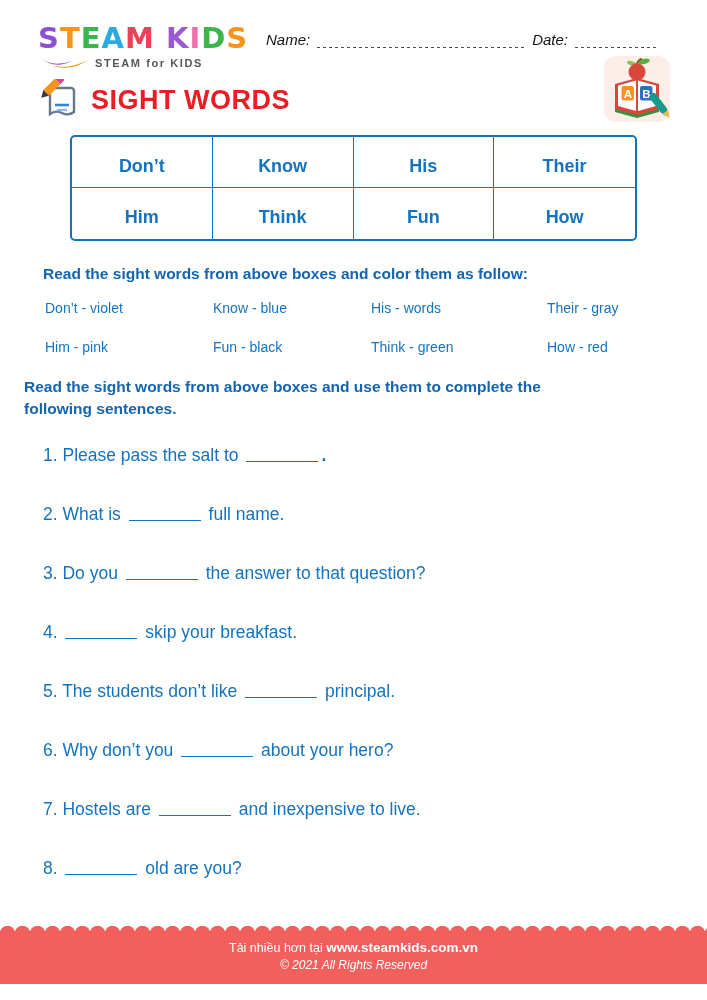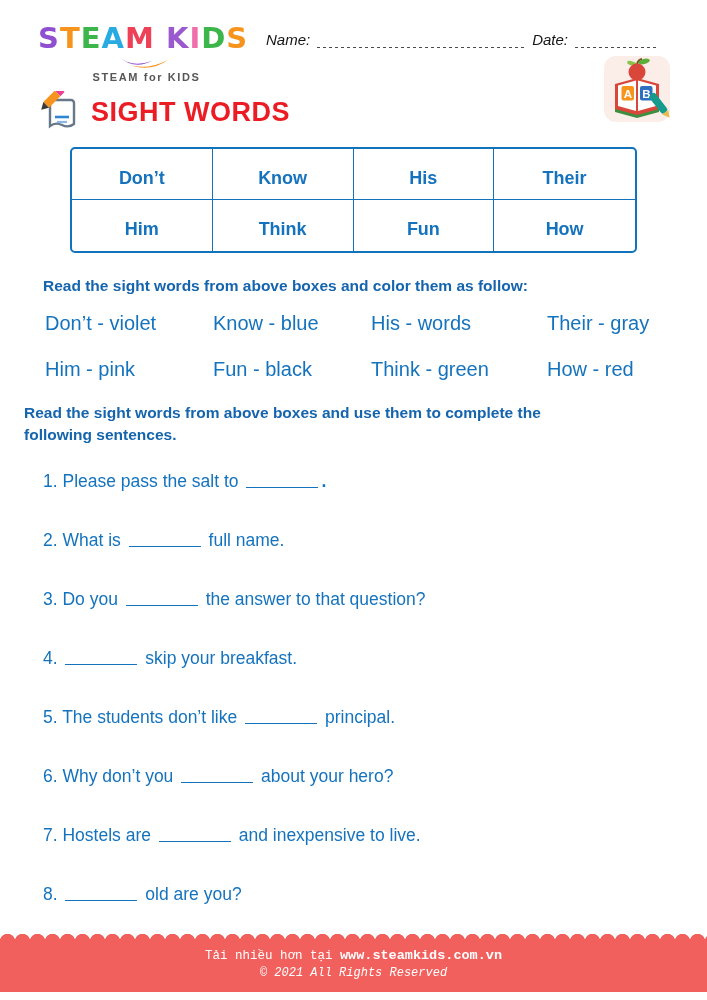--- a/index.html
+++ b/index.html
@@ -11,21 +11,21 @@
   }
   *{box-sizing:border-box;margin:0;padding:0;}
   html,body{background:#fff;}
   body{font-family:"Liberation Sans",sans-serif;}
   .page{position:relative;width:707px;height:1000px;background:#fff;overflow:hidden;margin:0 auto;}
 
   
   .header{display:flex;align-items:flex-start;padding:24px 48px 0 38px;}
   .logo{width:212px;flex:none;}
   .logo-wordmark{font-family:"DejaVu Sans",sans-serif;font-size:29px;font-weight:800;line-height:1;letter-spacing:1px;white-space:nowrap;}
-  .logo-bottom{display:flex;align-items:center;margin-top:2px;flex-direction:column;}
+  .logo-bottom{display:flex;align-items:center;margin-top:2px;}
   .logo-sub{font-size:11px;font-weight:bold;color:#565656;letter-spacing:1.6px;margin-left:5px;white-space:nowrap;}
   .name-date{flex:1;display:flex;align-items:flex-end;gap:7px;margin:8px 0 0 16px;font-size:15px;color:#151515;font-style:italic;}
   .nd-label{flex:none;line-height:16px;}
   .dash-line{height:15px;background:repeating-linear-gradient(90deg,#4a4a4a 0 3px,transparent 3px 6px) bottom/100% 1.5px no-repeat;}
   .name-line{flex:1;}
   .date-line{width:84px;flex:none;}
 
   
   .title-row{display:flex;align-items:center;gap:9px;margin:8px 8px 0 38px;}
   .page-title{font-size:27px;font-weight:800;color:var(--title-red);letter-spacing:.5px;font-family:"Liberation Sans",sans-serif;}
@@ -35,29 +35,29 @@
   .word-table{width:567px;margin:14px auto 0;display:grid;grid-template-columns:repeat(4,1fr);border:2.5px solid var(--table-border);border-radius:5px;}
   .wcell{height:51px;line-height:58px;text-align:center;font-weight:bold;font-size:18px;color:var(--text-blue);border-right:1.5px solid var(--table-border);border-bottom:1.5px solid var(--table-border);}
   .wcell:nth-child(4n){border-right:none;}
   .wcell:nth-child(n+5){border-bottom:none;}
 
   
   .instruction{margin:24px 0 0 43px;font-size:15.5px;font-weight:bold;color:var(--bold-blue);}
   .instruction.fill{margin-top:21px;white-space:pre-line;line-height:1.4;margin-left:24px;}
 
   
-  .color-map{display:grid;grid-template-columns:168px 158px 176px auto;row-gap:23px;margin:17px 20px 0 45px;font-size:20px;color:var(--text-blue);}
+  .color-map{display:grid;grid-template-columns:168px 158px 176px auto;row-gap:23px;margin:17px 20px 0 45px;font-size:14px;color:var(--text-blue);}
 
   
   .sentences{margin:24px 0 0 43px;font-size:17.5px;color:var(--text-blue);}
   .sentence{margin-bottom:35px;line-height:24px;}
   .blank{display:inline-block;width:72px;height:15px;margin:0 3px;border-bottom:1.7px solid var(--text-blue);vertical-align:-1px;}
 
   
-  .footer{position:absolute;left:0;right:0;bottom:8px;font-family:Liberation Mono, monospace;}
+  .footer{position:absolute;left:0;right:0;bottom:16px;}
   .scallops{height:9px;background:radial-gradient(circle at 7.5px 9.5px,var(--footer-red) 7.2px,rgba(0,0,0,0) 7.9px) repeat-x;background-size:15px 9.5px;}
   .footer-band{height:51px;background:var(--footer-red);color:#fff;text-align:center;padding-top:7px;}
   .f1{font-size:12.5px;}
   .f1 b{font-size:13.5px;}
   .f2{font-size:12px;font-style:italic;margin-top:3px;}
 </style>
 </head>
 <body>
 
 <div class="page">

